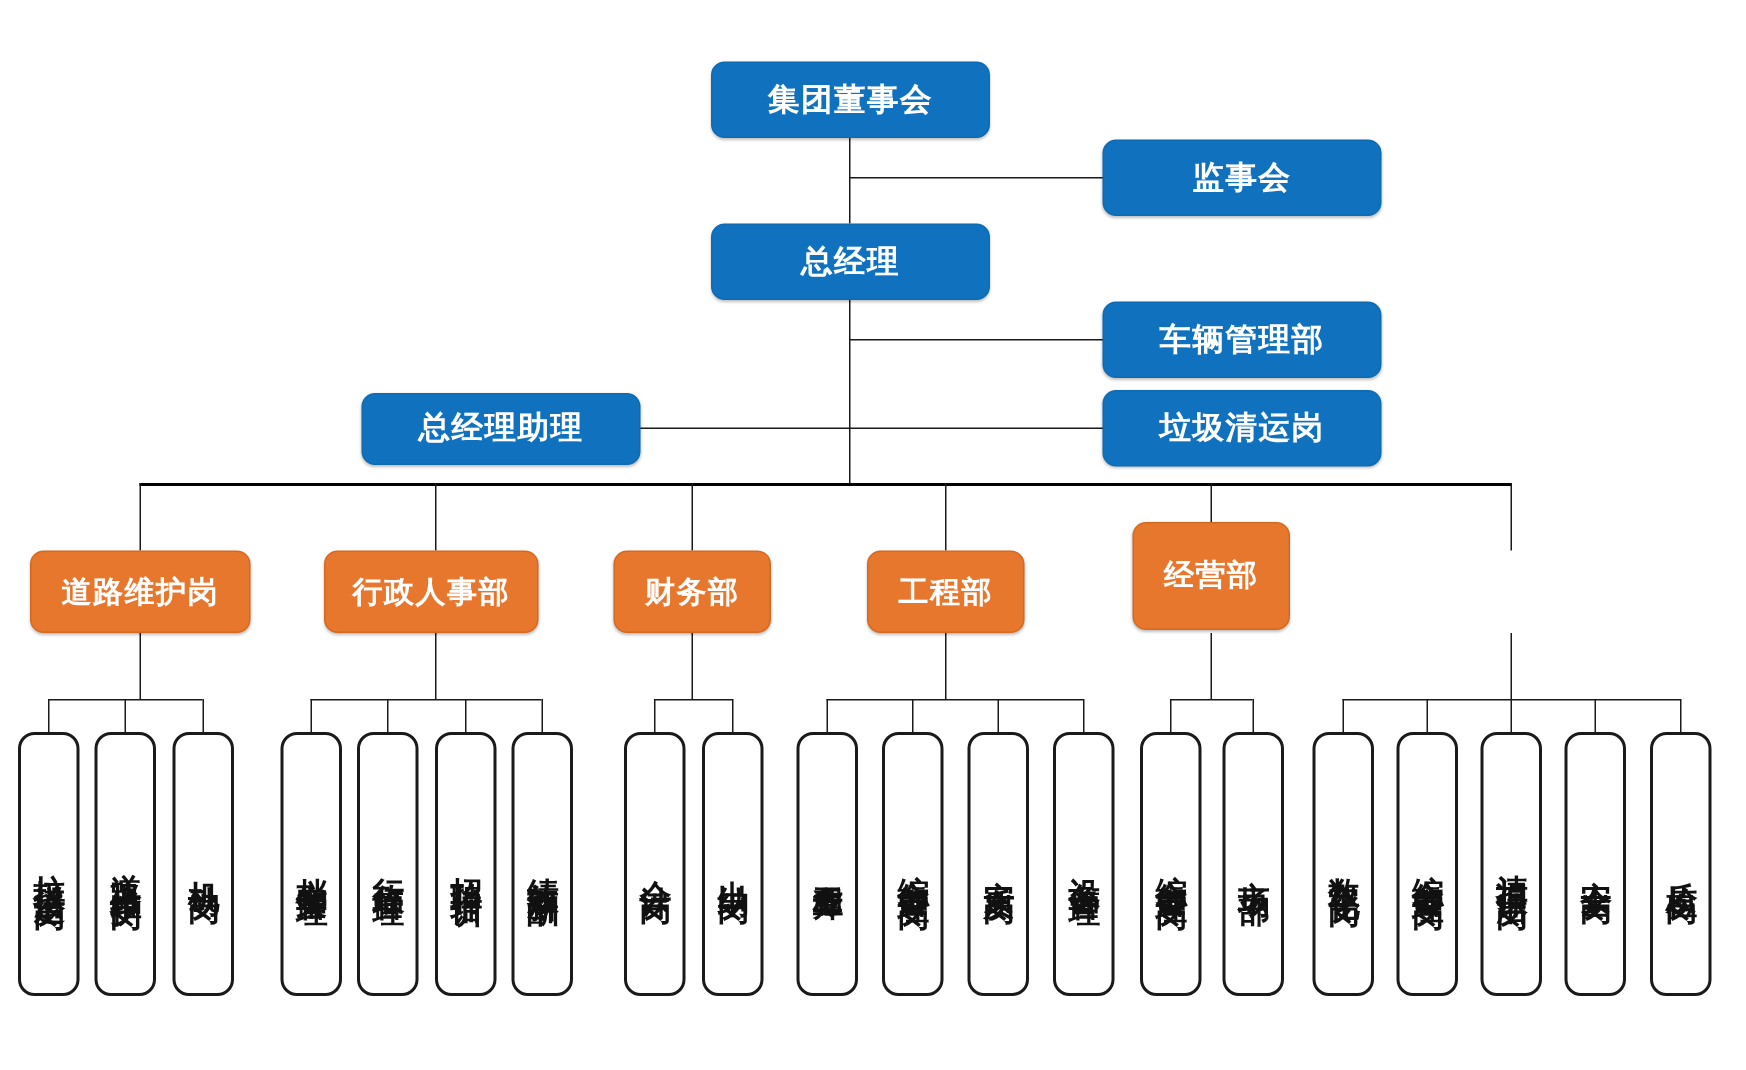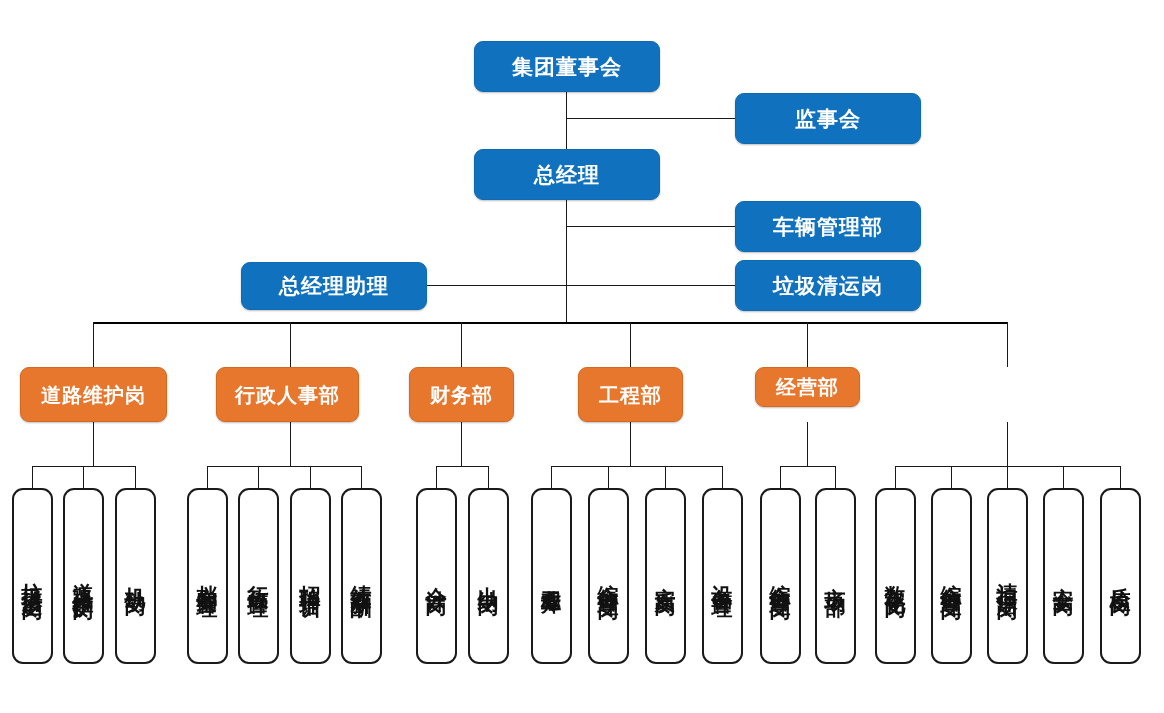--- a/index.html
+++ b/index.html
@@ -176,21 +176,21 @@
   </div>
 
   <div class="node orange" style="left:409px; top:367px; width:105px; height:55px;">
     <span>财务部</span>
   </div>
 
   <div class="node orange" style="left:578px; top:367px; width:105px; height:55px;">
     <span>工程部</span>
   </div>
 
-  <div class="node orange" style="left:755px; top:367px; width:105px; height:40px;justify-content:center;">
+  <div class="node orange" style="left:755px; top:348px; width:105px; height:72px;justify-content:center;">
     <span>经营部</span>
   </div>
 
 
   <div class="leaf" style="left:12px; top:488px; width:41px; height:176px;">
     <span class="vtext">垃圾清运岗</span>
   </div>
   <div class="leaf" style="left:63px; top:488px; width:41px; height:176px;">
     <span class="vtext">道路维护岗</span>
   </div>

